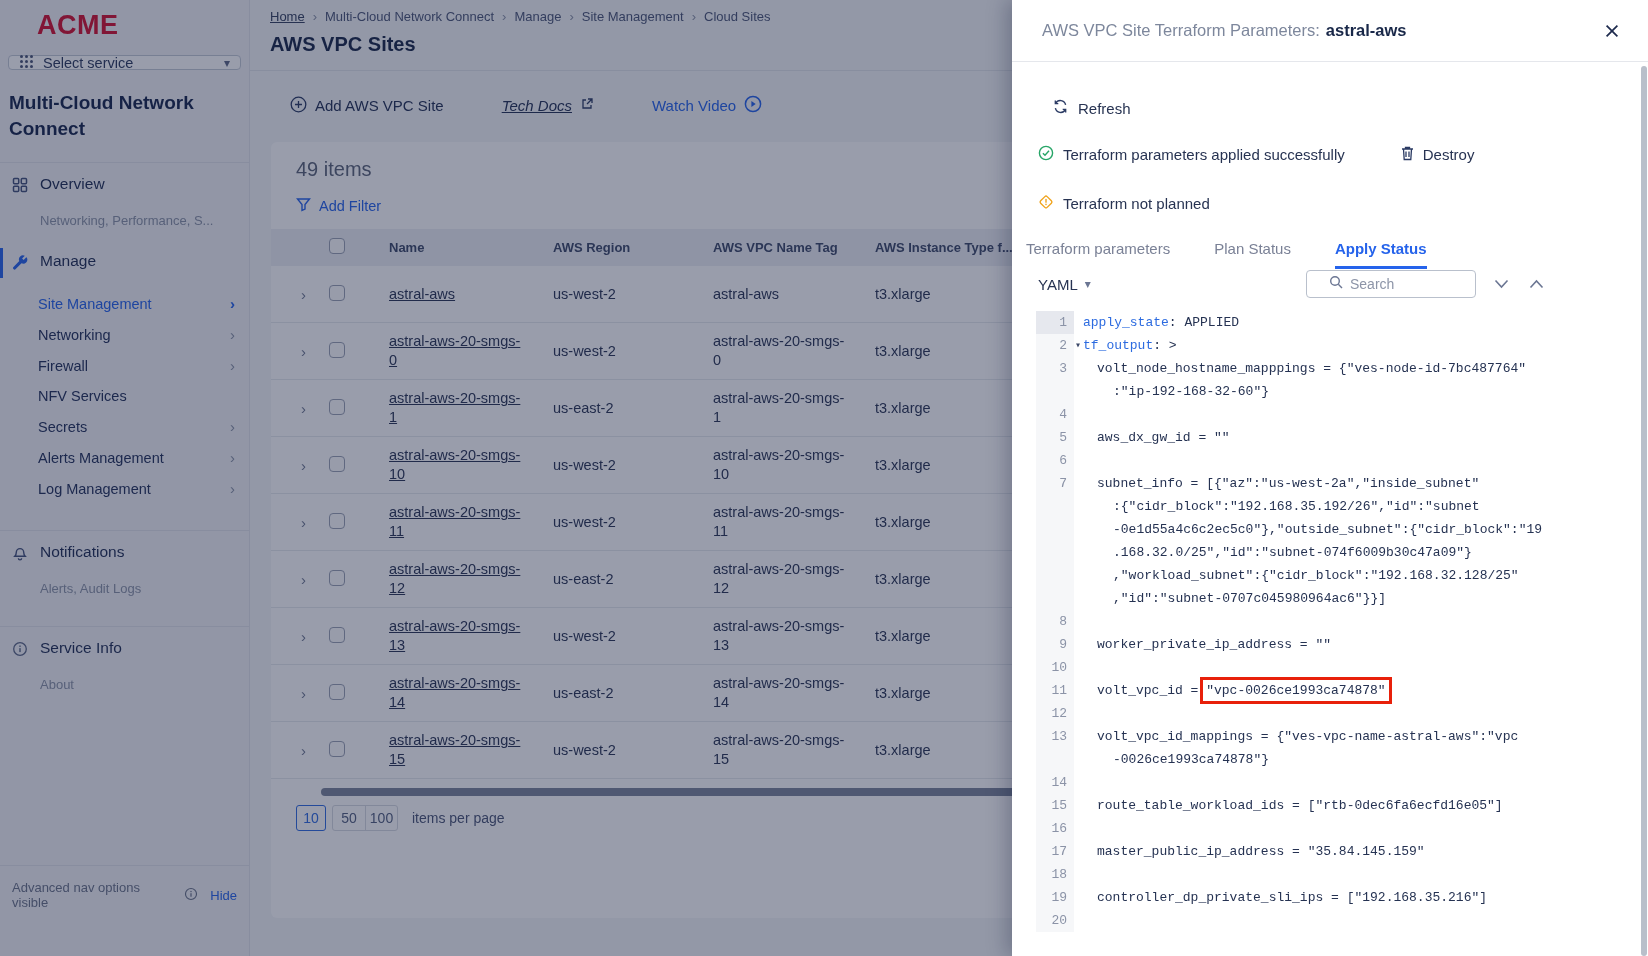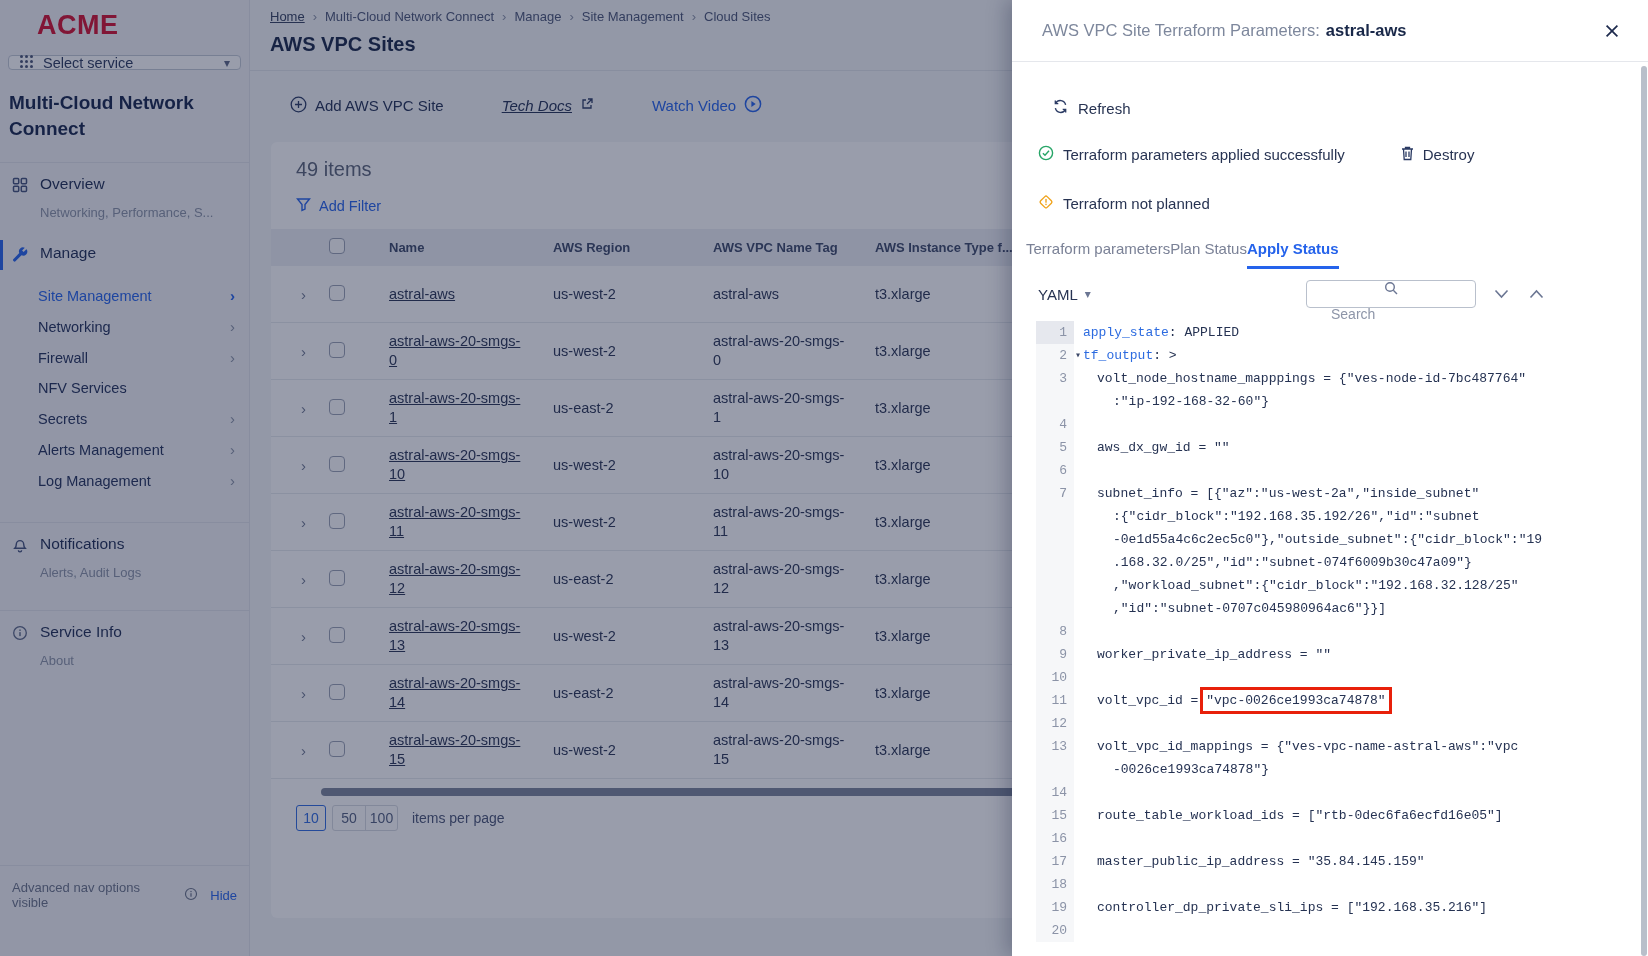--- a/index.html
+++ b/index.html
@@ -18,21 +18,21 @@
   
   .logo { font-size:27px; font-weight:800; color:#d50f2f; letter-spacing:0.5px; padding:10px 0 0 37px; }
   .select-service { margin:14px 8px 0 8px; height:15px; background:#fff; border:1px solid #c3c9d5;
     border-radius:4px; display:flex; align-items:center; gap:9px; padding:0 10px; font-size:14.5px; color:#2c3a5e; cursor:pointer;}
   .select-service .caret { margin-left:auto; color:#5b6785; font-size:12px; }
   .product-title { padding:20px 18px 0 9px; font-size:19px; line-height:26px; font-weight:700; color:#16254c; }
   .sb-divider { border-top:1px solid #e0e3ea; margin-top:20px; }
   .nav-item { display:flex; align-items:flex-start; gap:12px; padding:12px 10px 10px 12px; cursor:pointer; }
   .nav-item .ic { margin-top:2px; }
   .nav-item .t1 { font-size:15.5px; color:#1d2b52; }
-  .nav-item .t2 { font-size:13px; color:#8a92a6; margin-top:12px; }
+  .nav-item .t2 { font-size:13px; color:#8a92a6; margin-top:20px; }
   .nav-manage { position:relative; padding-top:14px; }
   .active-bar { position:absolute; left:0; top:10px; width:3px; height:30px; background:#2563eb; }
   .manage-list { list-style:none; padding:4px 0 6px 0; }
   .manage-list li { display:flex; align-items:center; font-size:14.5px; color:#22305a;
     padding:7px 14px 7px 38px; cursor:pointer; }
   .manage-list li .chev { margin-left:auto; color:#8a92a6; font-size:15px; }
   .manage-list li.active { color:#2563eb; }
   .manage-list li.active .chev { color:#2563eb; font-weight:700; }
   .sb-footer { margin-top:auto; border-top:1px solid #e0e3ea; padding:14px 12px 46px 12px;
     font-size:13px; color:#6a7288; display:flex; align-items:center; gap:6px; }
@@ -80,28 +80,28 @@
   .p-header { height:62px; display:flex; align-items:center; padding:0 28px 0 30px; border-bottom:1px solid #e5e7ec; }
   .p-title-prefix { font-size:16.5px; color:#7d879c; }
   .p-title-name { font-size:16.5px; color:#182748; font-weight:600; margin-left:6px; }
   .p-close { margin-left:auto; cursor:pointer; display:flex; }
   .p-body { padding:0 0 0 14px; position:relative; height:894px; overflow:hidden; }
   .p-row { display:flex; align-items:center; gap:9px; font-size:15px; color:#273352; }
   .row-refresh { margin:36px 0 0 26px; cursor:pointer; width:120px; }
   .row-warning { margin:30px 0 0 12px; }
   .row-success { margin:27px 0 0 12px; }
   .destroy { display:flex; align-items:center; gap:8px; margin-left:46px; cursor:pointer; color:#273352; }
-  .tabs { display:flex; margin-top:27px; font-size:15px; color:#7a8196; }
+  .tabs { display:flex; gap:44px; margin-top:27px; font-size:15px; color:#7a8196; }
   .tab { padding-bottom:9px; cursor:pointer; }
   .tab.active { color:#2563eb; font-weight:700; border-bottom:3px solid #2563eb; }
-  .controls { display:flex; align-items:center; margin-top:11px; }
+  .controls { display:flex; align-items:center; margin-top:1px; }
   .fmt { display:flex; align-items:center; gap:7px; font-size:15px; color:#273352; margin-left:12px; cursor:pointer; }
   .fmt .caret { color:#6b7693; font-size:12px; }
   .searchbox { margin-left:auto; width:170px; height:28px; border:1px solid #b9c0cc; border-radius:4px;
-    display:flex; align-items:center; gap:7px; padding:0 22px; background:#fff;flex-direction:column; }
+    display:flex; align-items:center; gap:7px; padding:0 22px; background:#fff; }
   .searchbox input { border:none; outline:none; width:120px; font-size:14px; color:#273352;
     font-family:"Liberation Sans", sans-serif; background:transparent; }
   .searchbox input::placeholder { color:#8d95a8; }
   .ctl-chevs { display:flex; gap:20px; margin:0 104px 0 18px; }
   .ctl-chevs span { cursor:pointer; display:flex; }
 
   
   .code { margin:13px 0 0 10px; font-family:"Liberation Mono", monospace; font-size:13px; line-height:23px; }
   .cline { display:flex; }
   .gut { flex:0 0 38px; background:#f6f7f9; color:#8b93a7; text-align:right; padding-right:7px; position:relative; }

